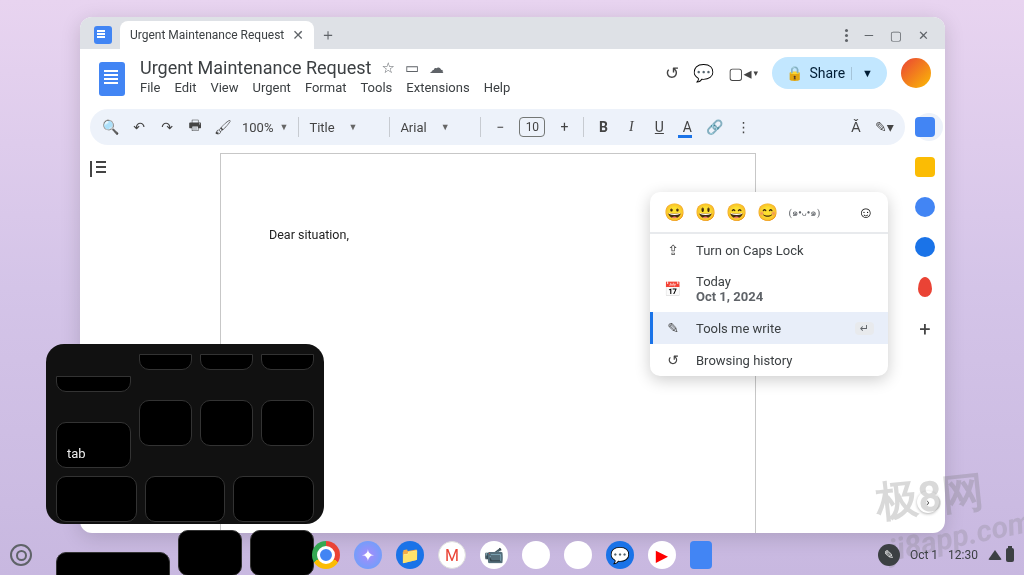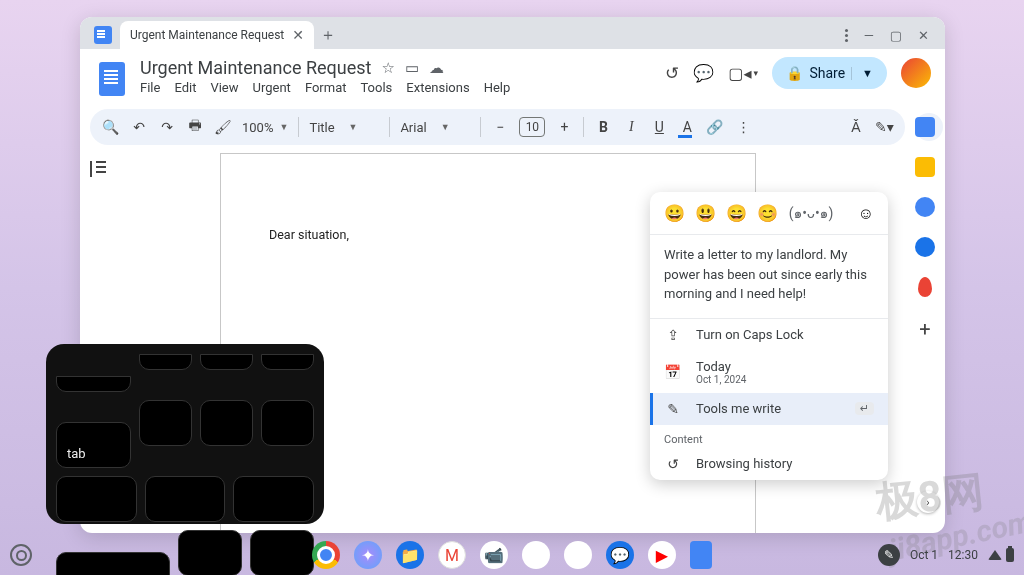--- a/index.html
+++ b/index.html
@@ -66,29 +66,29 @@
 .right-rail { position:absolute; right:0; top:92px; width:40px; display:flex; flex-direction:column; align-items:center; gap:20px; padding-top:8px; }
 .rail-icon { width:20px; height:20px; border-radius:4px; }
 .rail-cal { background:#4285f4; } .rail-keep { background:#fbbc04; } .rail-tasks { background:#4285f4; border-radius:50%; }
 .rail-contacts { background:#1a73e8; border-radius:50%; } .rail-maps { width:14px; height:20px; background:#ea4335; border-radius: 50% 50% 50% 50% / 60% 60% 40% 40%; }
 .rail-plus { font-size:20px; color:#444; }
 .rail-chevron { position:absolute; right:6px; bottom:20px; width:22px; height:22px; border-radius:50%; box-shadow:0 1px 3px rgba(0,0,0,0.3); background:#fff; display:flex; align-items:center; justify-content:center; font-size:11px; color:#444; }
 
 
 .popup { position:absolute; left:570px; top:175px; width:238px; background:#fff; border-radius:10px; box-shadow: 0 4px 16px rgba(0,0,0,0.2); overflow:hidden; font-size:13px; }
 .emoji-row { display:flex; gap:10px; padding:10px 14px; align-items:center; font-size:17px; }
-.emoji-row .kaomoji { font-size:14px; color:#5f6368; }
+.emoji-row .kaomoji { font-size:10px; color:#5f6368;font-family:Liberation Serif, serif; }
 .emoji-add { margin-left:auto; font-size:16px; }
 .popup-text { padding: 10px 14px 14px; color:#3c4043; line-height:1.5; font-size:13px; }
 .popup-item { display:flex; align-items:center; gap:14px; padding:8px 14px; cursor:pointer; }
 .popup-item:hover, .popup-item.active { background:#e8eef9; }
 .popup-item.active { border-left:3px solid #1a73e8; padding-left:11px; }
 .pi-icon { width:18px; color:#444; font-size:14px; display:flex; justify-content:center; }
 .pi-label { color:#3c4043; font-size:13px; }
-.pi-sub { font-size:10px; color:#5f6368; }
+.pi-sub { font-size:13px; color:#5f6368;font-weight:bold; }
 .pi-grow { flex:1; }
 .pi-key { background:#e8eaed; border-radius:4px; font-size:11px; padding:0 5px; color:#5f6368; }
 .popup-section { font-size:11px; color:#5f6368; padding: 8px 14px 2px; }
 .popup-divider { height:1px; background:#e8eaed; }
 
 
 .osk { position:absolute; left:46px; top:344px; width:278px; height:180px; background:#111; border-radius:18px; padding:10px; display:flex; flex-direction:column; gap:8px; }
 .osk-row { display:flex; gap:8px; }
 .key { background:#000; border:1px solid #333; border-radius:10px; height:46px; display:flex; align-items:flex-end; justify-content:flex-start; padding:6px 10px; color:#eee; font-size:13px; flex:1; }
 .key-half { height:16px; align-items:center; border-radius: 0 0 10px 10px; }
@@ -250,39 +250,37 @@
   <div class="popup">
     <div class="emoji-row">
       <span>😀</span>
       <span>😃</span>
       <span>😄</span>
       <span>😊</span>
       <span class="kaomoji">(๑•ᴗ•๑)</span>
       <span class="emoji-add">☺</span>
     </div>
     <div class="popup-divider"></div>
-    <div class="popup-text">Write a letter to my landlord. My power has been out since early this morning and I need help!</div>
     <div class="popup-divider"></div>
     <div class="popup-item">
       <span class="pi-icon">⇪</span>
       <span class="pi-label">Turn on Caps Lock</span>
     </div>
     <div class="popup-item">
       <span class="pi-icon">📅</span>
       <span>
         <div class="pi-label">Today</div>
         <div class="pi-sub">Oct 1, 2024</div>
       </span>
     </div>
     <div class="popup-item active">
       <span class="pi-icon">✎</span>
       <span class="pi-label pi-grow">Tools me write</span>
       <span class="pi-key">↵</span>
     </div>
-    <div class="popup-section">Content</div>
     <div class="popup-item">
       <span class="pi-icon">↺</span>
       <span class="pi-label">Browsing history</span>
     </div>
   </div>
 </div>
 
 <div class="osk">
   <div class="osk-row">
     <div class="key key-half key-wide"></div>

